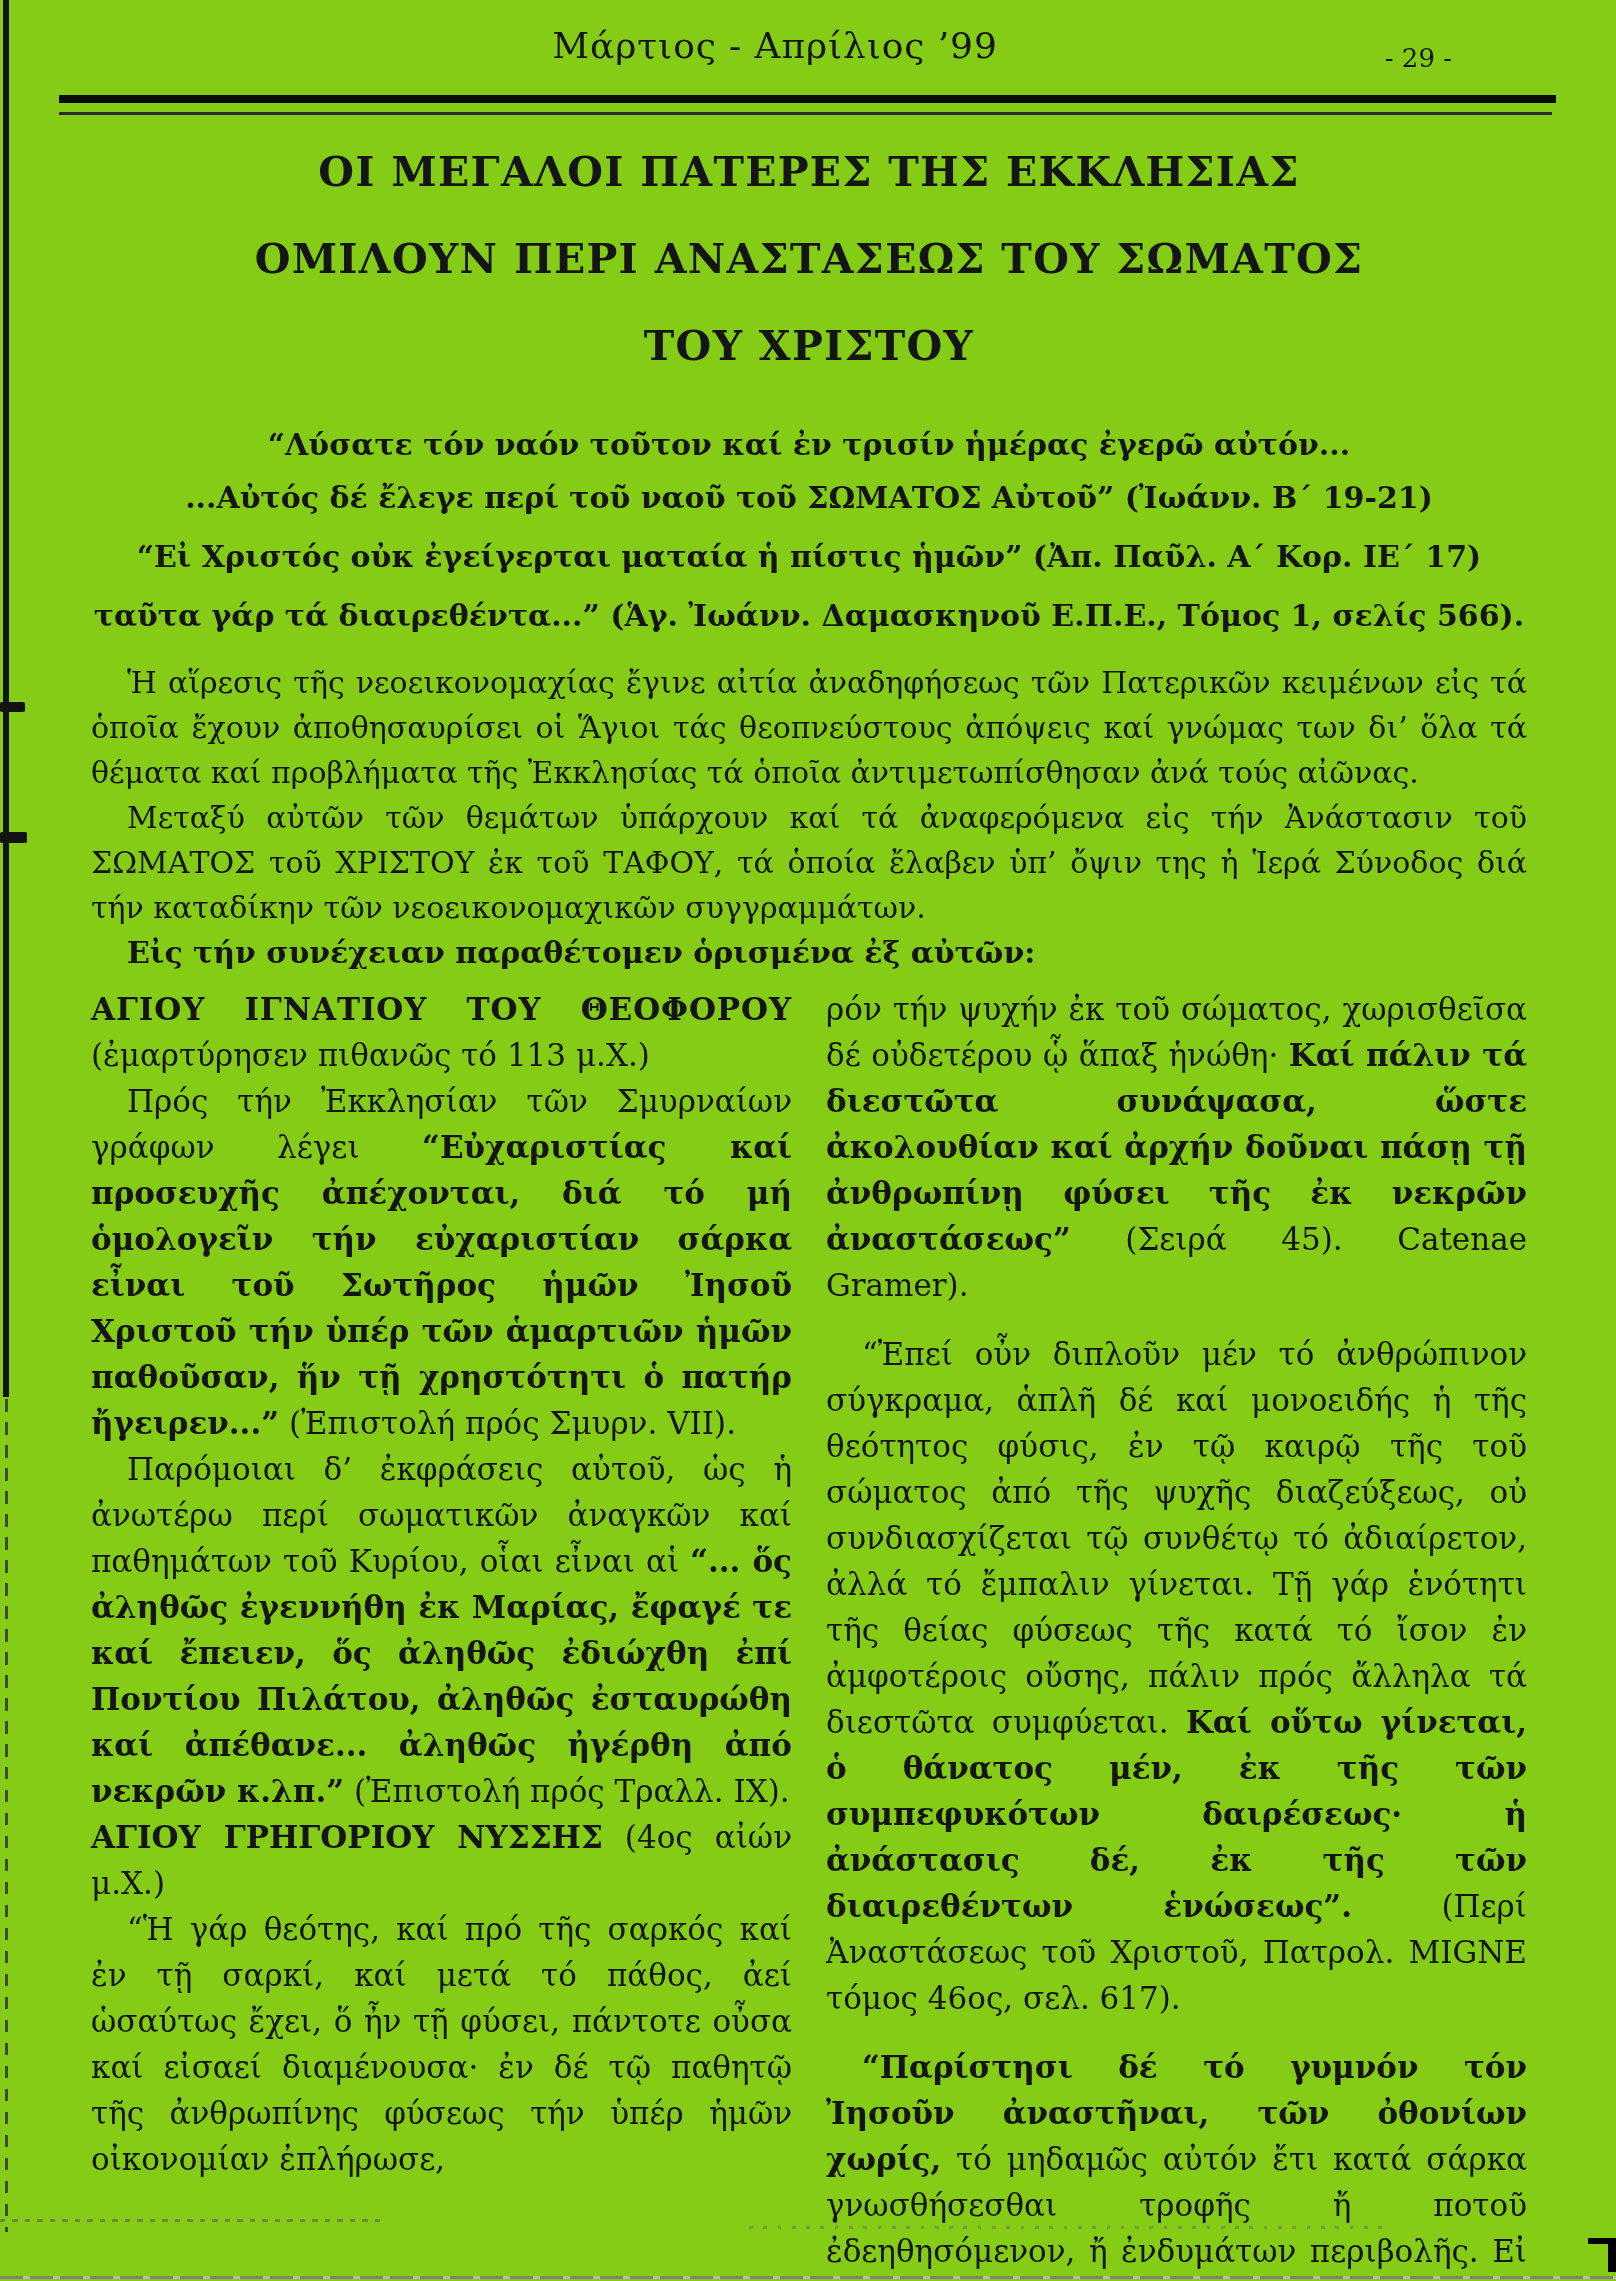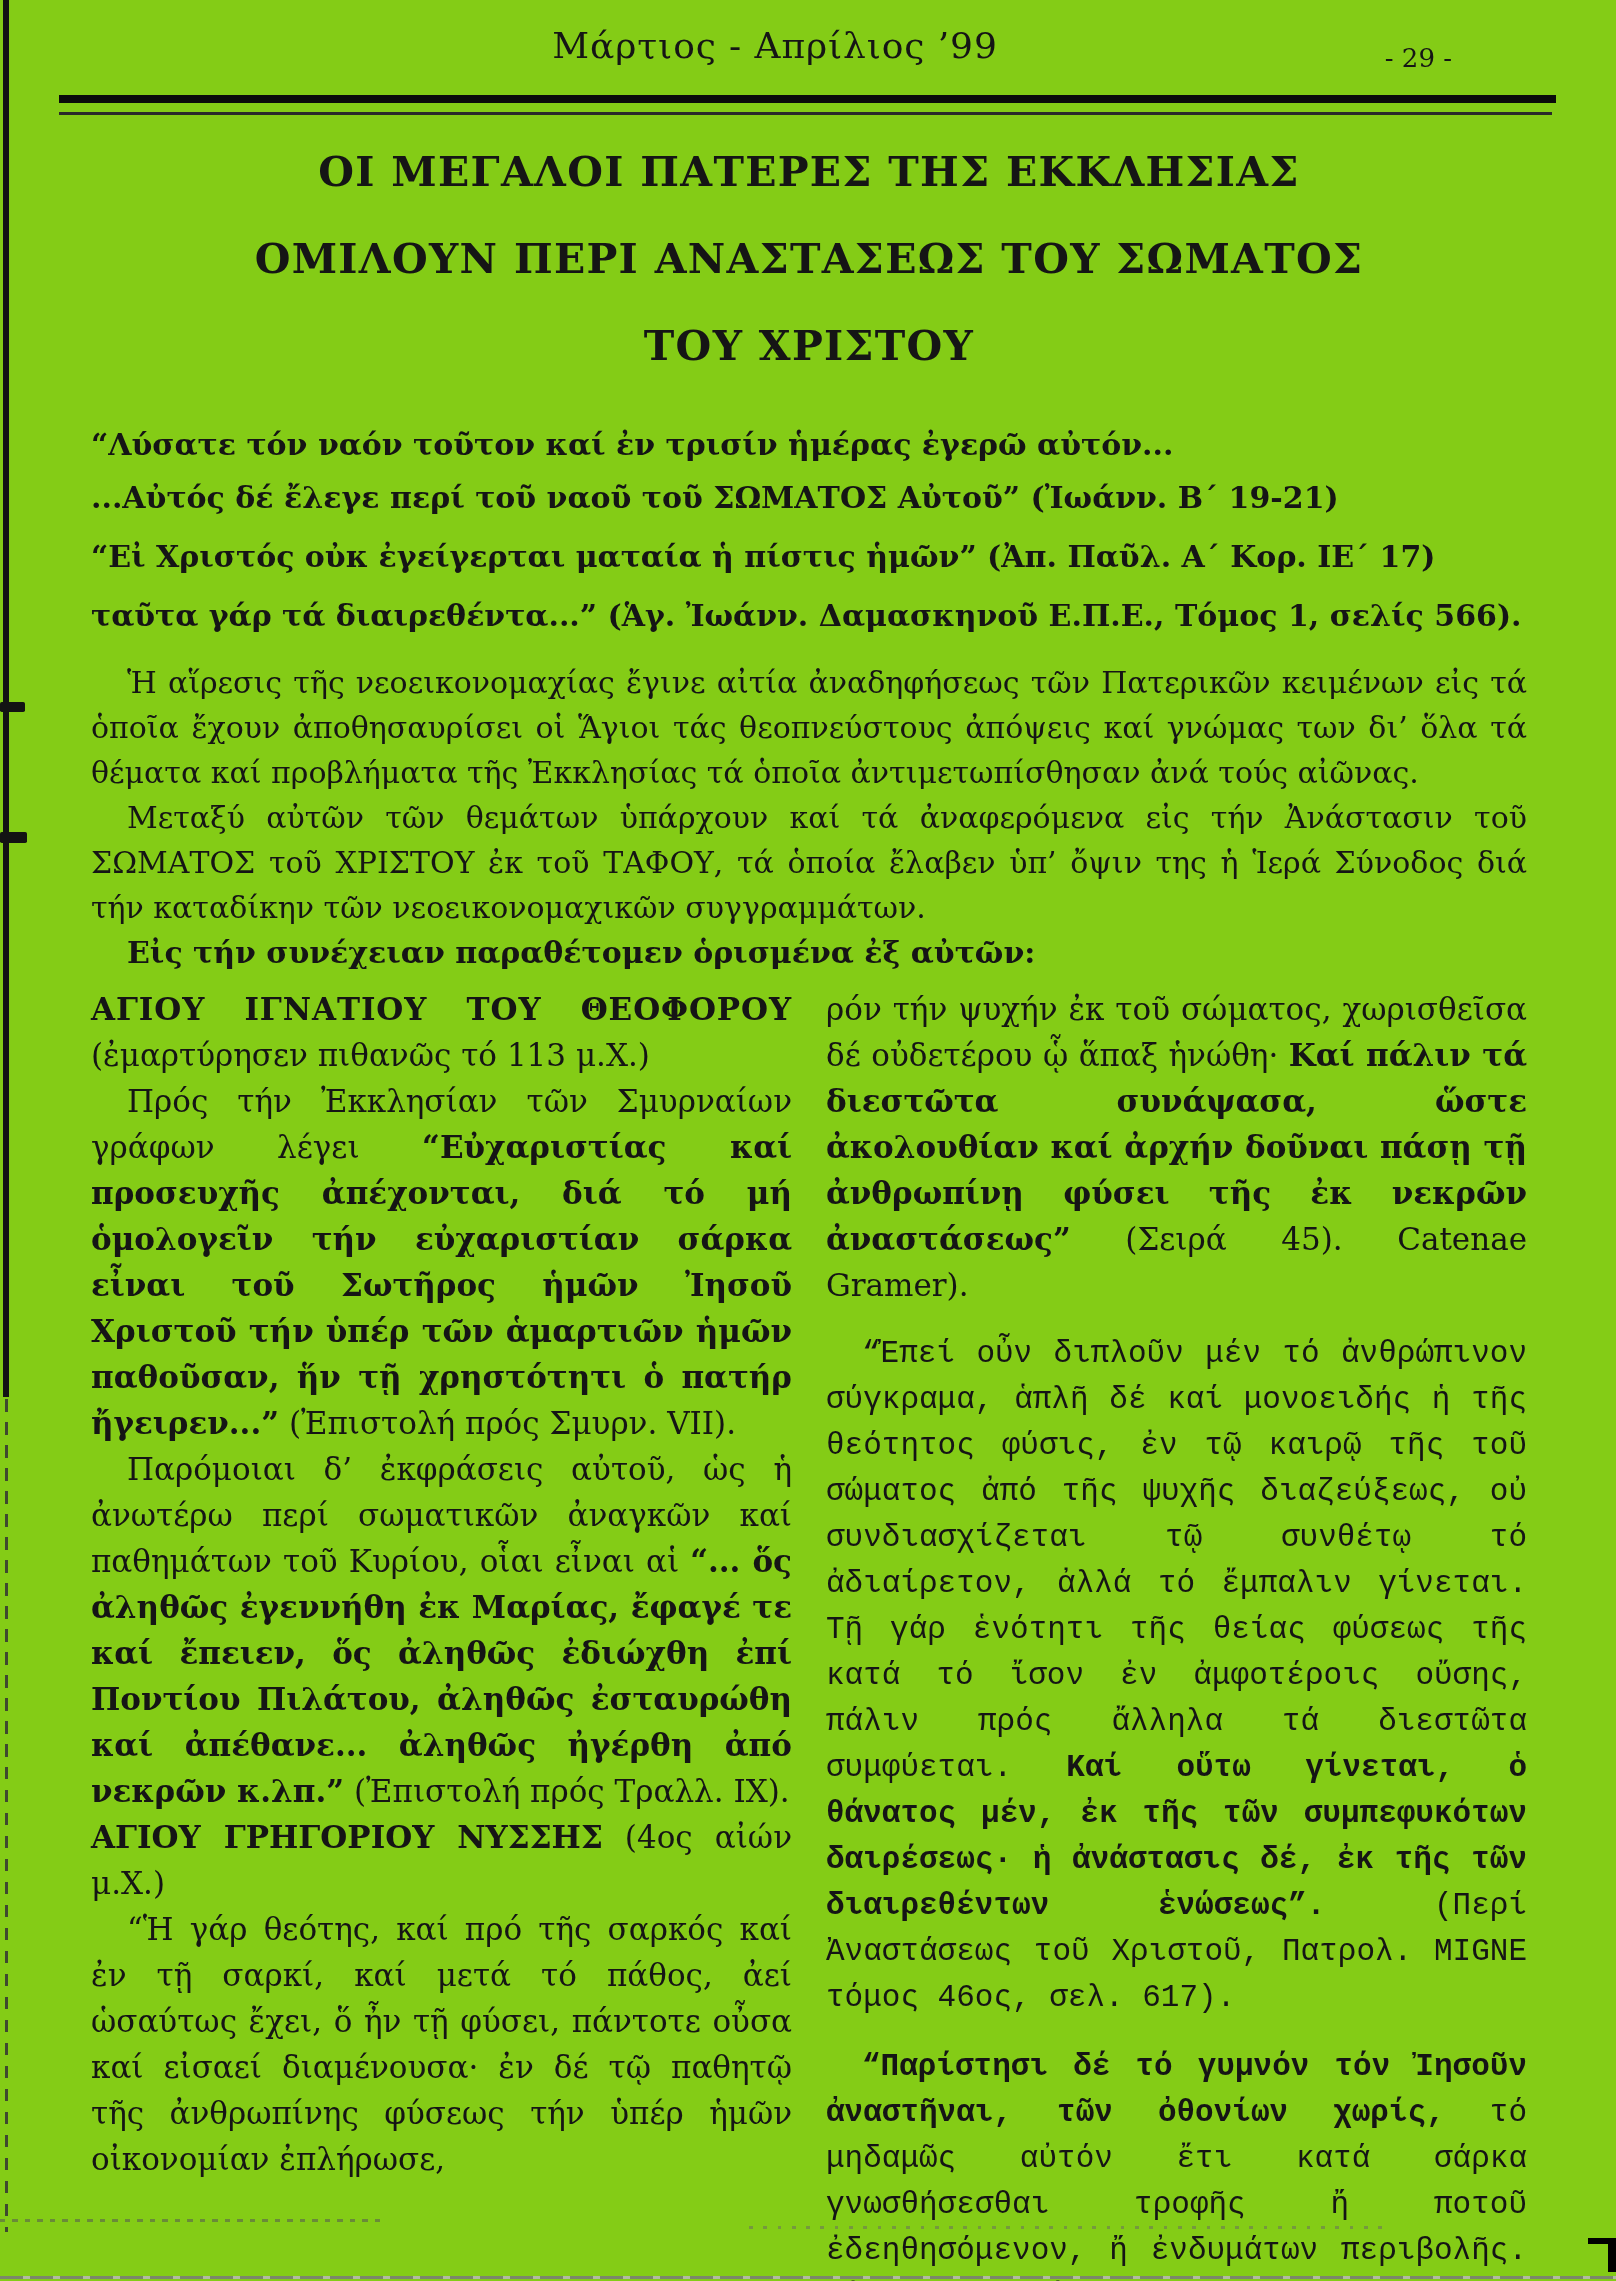--- a/index.html
+++ b/index.html
@@ -11,32 +11,32 @@
   }
   
   .header { position:relative; height:59px; font-size:36px; }
   .issue { position:absolute; left:calc(50% - 34px); transform:translateX(-50%); top:1.8px; letter-spacing:0.9px; }
   .pagenum { position:absolute; right:75px; top:20px; font-size:26px; }
   .rule-thick { height:8px; background:#0b0b0b; margin:12.5px -28.5px 0 -32px; }
   .rule-thin  { height:2.7px; background:#2a2a2a; margin:9.8px -25px 0 -32px; }
   
   .title { margin-top:14.3px; text-align:center; font-weight:bold; font-size:41px; line-height:87px; letter-spacing:1.3px; }
   
-  .epigraphs { margin-top:16px; font-weight:bold; font-size:30px; line-height:53px; }
+  .epigraphs { margin-top:16px; text-align:center; font-weight:bold; font-size:30px; line-height:53px; }
   .epigraph { margin-bottom:6.2px; }
   
   .intro { margin-top:18px; font-size:30px; line-height:45px; text-align:justify; }
   .intro p { margin:0; }
   
   .columns { margin-top:10.7px; display:flex; gap:34px; font-size:31px; line-height:46px; text-align:justify; }
   .col { flex:1; min-width:0; }
   .col p { margin:0; }
   p.indent { text-indent:36px; }
   p.noindent { text-indent:0; }
-  p.gap { margin-top:23px;font-family:Liberation Mono, monospace; }
+  p.gap { margin-top:23px; }
   .b { font-weight:bold; }
   .caps-line { display:block; text-align:justify; text-align-last:justify; font-weight:bold; letter-spacing:0.9px; }
   
   .edge-line  { position:absolute; left:2.7px; top:0; width:6.2px; height:1397px; background:#131313; }
   .edge-line2 { position:absolute; left:4.5px; top:1399px; width:3.6px; height:833px;
                 background:repeating-linear-gradient(#333 0 12.5px, transparent 12.5px 23px); opacity:.85; }
   .edge-blob1 { position:absolute; left:0; top:702px;  width:25px; height:9.8px; background:#131313; border-radius:1.8px; }
   .edge-blob2 { position:absolute; left:0; top:832px;  width:27px; height:10.7px; background:#131313; border-radius:1.8px; }
   .dots-left  { position:absolute; left:0; bottom:59px; width:383px; height:2.7px;
                 background:repeating-linear-gradient(90deg,#555 0 5.3px,transparent 5.3px 12.5px); opacity:.55; }

